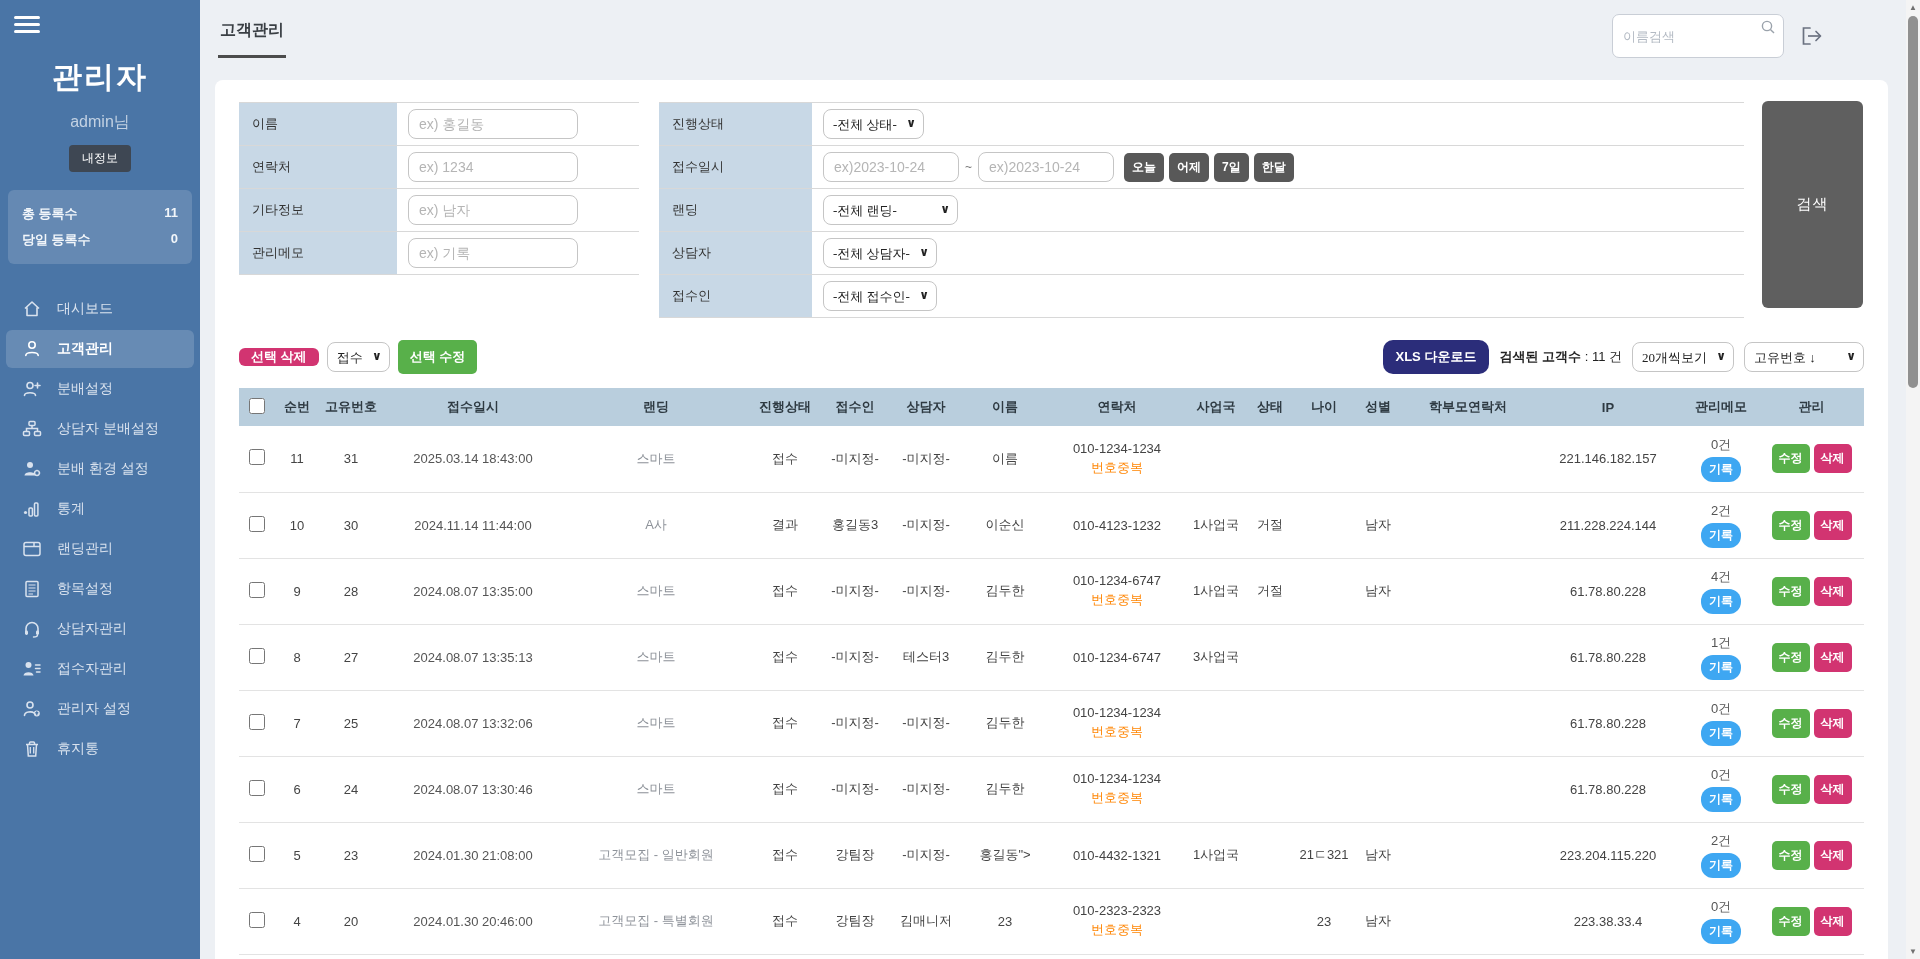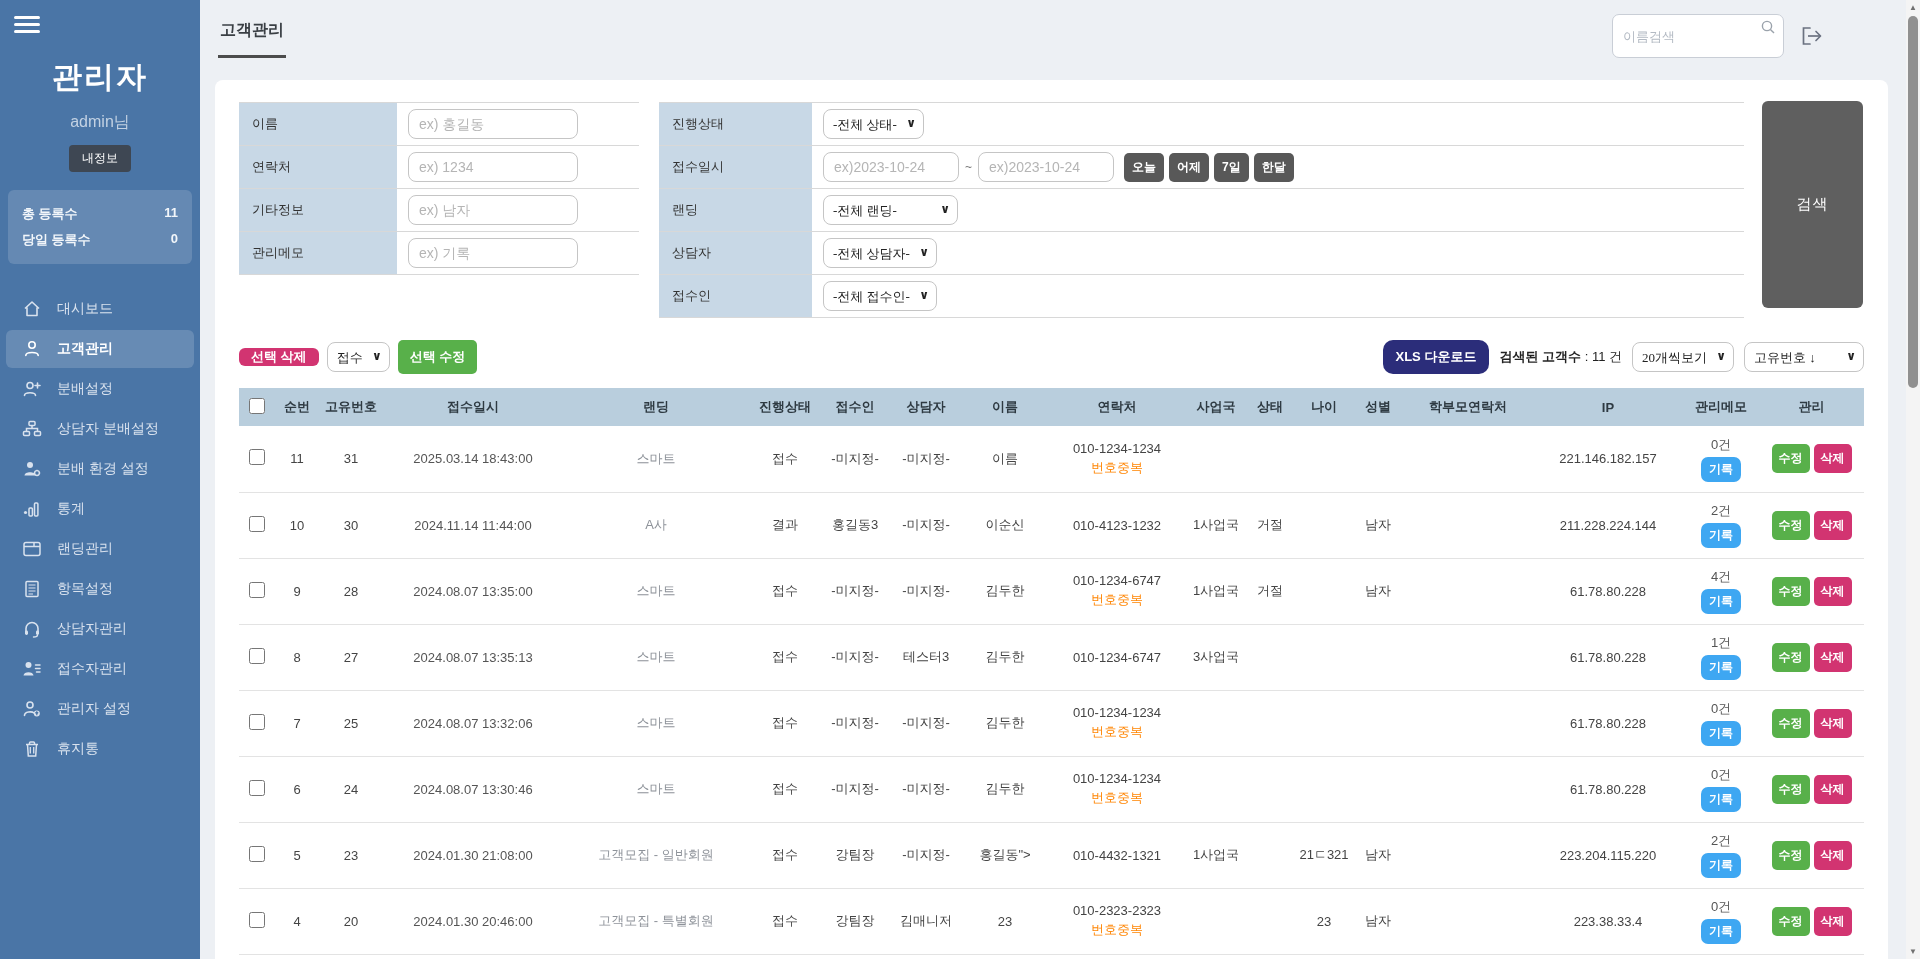--- a/index.html
+++ b/index.html
@@ -81,21 +81,21 @@
   
   table.list { width:1625px; border-collapse:collapse; table-layout:fixed; margin-top:14px; }
   table.list thead th { background:#b9cedd; font-size:13px; font-weight:bold; color:#2e3a42;
     height:38px; text-align:center; }
   table.list tbody td { border-bottom:1px solid #e3e3e3; height:66px; text-align:center;
     font-size:13px; color:#444; vertical-align:middle; }
   table.list tbody tr td.c-date { color:#555; }
   table.list tbody tr td.c-landing { color:#8d9299; }
   .dup { color:#ff8400; margin-top:3px; font-size:13px; }
   .cbx { width:16px; height:16px; accent-color:#4a75a6; cursor:pointer; }
-  .btn-rec { background:#3ea7f2; color:#fff; border:none; border-radius:7px; font-size:12px; font-weight:bold;
+  .btn-rec { background:#3ea7f2; color:#fff; border:none; border-radius:12px; font-size:12px; font-weight:bold;
     padding:4px 8px; cursor:pointer; margin-top:3px; }
   .btn-edit { background:#58b04a; color:#fff; border:none; border-radius:5px; font-size:12px; font-weight:bold;
     padding:6px 7px; cursor:pointer; }
   .btn-del { background:#d23471; color:#fff; border:none; border-radius:5px; font-size:12px; font-weight:bold;
     padding:6px 7px; cursor:pointer; margin-left:4px; }
   .memo-cnt { font-size:13px; color:#555; }
 
   
   .vscroll { position:fixed; right:0; top:0; width:14px; height:100%; background:#f4f4f4; z-index:9; }
   .vscroll .arr { position:absolute; left:0; width:14px; text-align:center; font-size:8px; color:#707070; cursor:pointer; }

